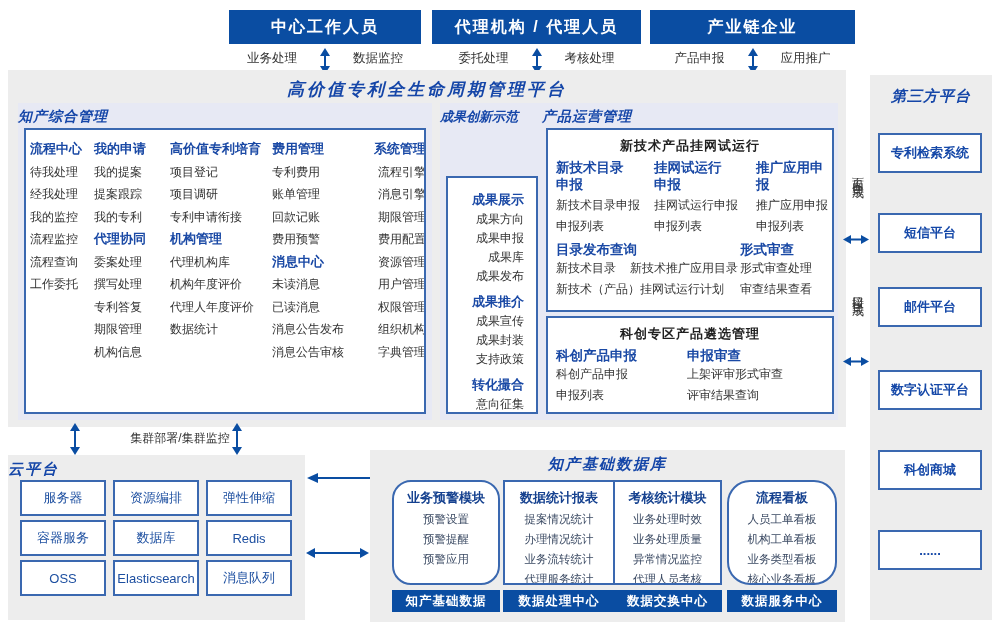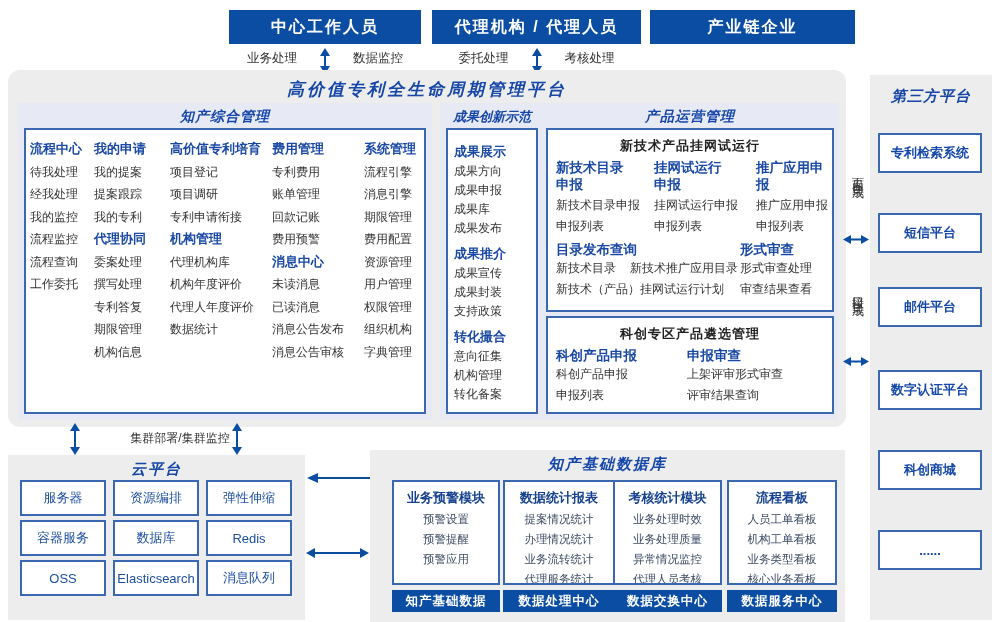--- a/index.html
+++ b/index.html
@@ -15,34 +15,34 @@
 
   
   .top-group{position:absolute;top:10px;}
   .top-bar{height:34px;line-height:34px;background:var(--bar-bg);color:#fff;text-align:center;
            font-size:16px;font-weight:bold;letter-spacing:2px;}
   .top-sub{position:relative;height:40px;display:flex;justify-content:center;align-items:flex-start;gap:22px;padding-top:6px;}
   .top-sub .lbl{font-size:12.5px;color:var(--item);line-height:16px;}
   .top-sub .v-arrow{margin-top:-2px;}
 
   
-  .platform{position:absolute;left:8px;top:70px;width:838px;height:357px;background:var(--gray);border-radius:12px;}
+  .platform{position:absolute;left:8px;top:70px;width:838px;height:357px;background:var(--gray);}
   .platform-title{position:absolute;top:8px;left:0;right:0;text-align:center;color:var(--title);
                   font-size:17px;font-weight:bold;font-style:italic;letter-spacing:3px;}
   .section{position:absolute;background:var(--lavender);}
-  .sec-title{position:absolute;top:5px;left:0;right:0;text-align:center;color:var(--title);
+  .sec-title{position:absolute;top:5px;left:0;right:0;color:var(--title);
              font-size:14px;font-weight:bold;font-style:italic;letter-spacing:1px;}
   .sec-box{position:absolute;left:6px;right:6px;top:25px;bottom:6px;background:#fff;border:2px solid var(--border);overflow:hidden;}
 
   #zhichan-box{display:flex;gap:6px;padding:8px 4px;}
   .kz-col{flex:0 0 auto;}
   .kz-head{font-size:13px;font-weight:bold;color:var(--heading);line-height:22.5px;white-space:nowrap;}
   .kz-item{font-size:12px;color:var(--item);line-height:22.5px;white-space:nowrap;}
 
-  #chengguo-box{padding:6px 6px;text-align:left;}
+  #chengguo-box{padding:6px 12px;text-align:right;margin-top:48px;}
   #chengguo-box .kz-head{line-height:21px;margin-top:5px;}
   #chengguo-box .kz-item{line-height:19px;}
   #chengguo-box .kz-head,#chengguo-box .kz-item{white-space:nowrap;}
 
   .sub-box{position:absolute;left:4px;width:288px;background:#fff;border:2px solid var(--border);overflow:hidden;}
   .sub-box-header{text-align:center;font-size:13px;font-weight:bold;color:var(--darkhead);padding-top:7px;letter-spacing:1px;}
   .cp-row{display:flex;padding:4px 8px 0 8px;gap:6px;}
   .cp-col{flex:0 0 auto;}
   .cp-head{font-size:13.5px;font-weight:bold;color:var(--heading);line-height:17px;}
   .cp-head.two-line{min-height:36px;}
@@ -58,21 +58,21 @@
             font-size:15px;font-weight:bold;font-style:italic;letter-spacing:1px;}
   .tp-box{position:absolute;left:8px;width:104px;height:40px;background:#fff;border:2px solid var(--border);
           display:flex;align-items:center;justify-content:center;font-size:13px;font-weight:600;color:#1548a8;white-space:nowrap;}
 
   
   .cluster-lbl{position:absolute;left:95px;top:430px;width:170px;text-align:center;font-size:12px;color:var(--item);}
   .cluster-arrow{position:absolute;top:423px;}
 
   
   .cloud{position:absolute;left:8px;top:455px;width:297px;height:165px;background:var(--gray);}
-  .cloud-title{position:absolute;top:5px;left:0;right:0;text-align:center;color:var(--title);
+  .cloud-title{position:absolute;top:5px;left:0;right:0;text-align:left;color:var(--title);
                font-size:15px;font-weight:bold;font-style:italic;letter-spacing:2px;}
   .cloud-box{position:absolute;width:86px;height:36px;background:#fff;border:2px solid var(--border);
              display:flex;align-items:center;justify-content:center;font-size:13px;color:#1d4fa0;font-weight:500;white-space:nowrap;}
 
   
   .database{position:absolute;left:370px;top:450px;width:475px;height:183px;background:var(--gray);}
   .db-title{position:absolute;top:5px;left:0;right:0;text-align:center;color:var(--title);
             font-size:15px;font-weight:bold;font-style:italic;letter-spacing:2px;}
   .db-col{position:absolute;top:30px;height:105px;background:#fff;border:2px solid var(--border);text-align:center;padding-top:5px;overflow:hidden;}
   .db-head{font-size:13px;font-weight:bold;color:#15418f;line-height:22px;white-space:nowrap;}
@@ -106,20 +106,29 @@
       <svg class="v-arrow" width="12" height="26">
           <polygon class="arrow-fill" points="6,0 11,8 1,8"></polygon>
           <rect class="arrow-fill" x="5" y="7" width="2" height="12"></rect>
           <polygon class="arrow-fill" points="6,26 11,18 1,18"></polygon>
         </svg>
       <span class="lbl">考核处理</span>
     </div>
   </div>
   <div class="top-group" style="left:650px;width:205px">
     <div class="top-bar">产业链企业</div>
+    <div class="top-sub">
+      <span class="lbl">产品申报</span>
+      <svg class="v-arrow" width="12" height="26">
+          <polygon class="arrow-fill" points="6,0 11,8 1,8"></polygon>
+          <rect class="arrow-fill" x="5" y="7" width="2" height="12"></rect>
+          <polygon class="arrow-fill" points="6,26 11,18 1,18"></polygon>
+        </svg>
+      <span class="lbl">应用推广</span>
+    </div>
   </div>
 
   <div class="platform">
     <div class="platform-title">高价值专利全生命周期管理平台</div>
 
     <div class="section" style="left:10px;top:33px;width:414px;height:317px">
       <div class="sec-title">知产综合管理</div>
       <div class="sec-box" id="zhichan-box">
           <div class="kz-col" style="width: 58px;">
             <div class="kz-head">流程中心</div>
@@ -158,21 +167,21 @@
             <div class="kz-item">专利费用</div>
             <div class="kz-item">账单管理</div>
             <div class="kz-item">回款记账</div>
             <div class="kz-item">费用预警</div>
             <div class="kz-head">消息中心</div>
             <div class="kz-item">未读消息</div>
             <div class="kz-item">已读消息</div>
             <div class="kz-item">消息公告发布</div>
             <div class="kz-item">消息公告审核</div>
           </div>
-          <div class="kz-col" style="width: 62px;">
+          <div class="kz-col" style="width: 62px; text-align: right;">
             <div class="kz-head">系统管理</div>
             <div class="kz-item">流程引擎</div>
             <div class="kz-item">消息引擎</div>
             <div class="kz-item">期限管理</div>
             <div class="kz-item">费用配置</div>
             <div class="kz-item">资源管理</div>
             <div class="kz-item">用户管理</div>
             <div class="kz-item">权限管理</div>
             <div class="kz-item">组织机构</div>
             <div class="kz-item">字典管理</div>
@@ -354,21 +363,21 @@
     </svg>
   <svg class="h-arrow" style="left:306px;top:547px" width="63" height="12">
       <polygon class="arrow-fill" points="0,6 9,1 9,11"></polygon>
       <rect class="arrow-fill" x="8" y="5" width="47" height="2"></rect>
       <polygon class="arrow-fill" points="63,6 54,1 54,11"></polygon>
     </svg>
 
   <div class="database">
     <div class="db-title">知产基础数据库</div>
     <div id="db-cols">
-        <div class="db-col" style="left: 22px; width: 108px;">
+        <div class="db-col" style="left: 22px; width: 108px; border-radius: 19px;">
           <div class="db-head">业务预警模块</div>
           <div class="db-item">预警设置</div>
           <div class="db-item">预警提醒</div>
           <div class="db-item">预警应用</div>
         </div>
         <div class="db-footer" style="left: 22px; width: 108px;">知产基础数据</div>
         <div class="db-col" style="left: 133px; width: 112px;">
           <div class="db-head">数据统计报表</div>
           <div class="db-item">提案情况统计</div>
           <div class="db-item">办理情况统计</div>
@@ -377,21 +386,21 @@
         </div>
         <div class="db-footer" style="left: 133px; width: 112px;">数据处理中心</div>
         <div class="db-col" style="left: 243px; width: 109px;">
           <div class="db-head">考核统计模块</div>
           <div class="db-item">业务处理时效</div>
           <div class="db-item">业务处理质量</div>
           <div class="db-item">异常情况监控</div>
           <div class="db-item">代理人员考核</div>
         </div>
         <div class="db-footer" style="left: 243px; width: 109px;">数据交换中心</div>
-        <div class="db-col" style="left: 357px; width: 110px;">
+        <div class="db-col" style="left: 357px; width: 110px; border-radius: 23px;">
           <div class="db-head">流程看板</div>
           <div class="db-item">人员工单看板</div>
           <div class="db-item">机构工单看板</div>
           <div class="db-item">业务类型看板</div>
           <div class="db-item">核心业务看板</div>
         </div>
         <div class="db-footer" style="left: 357px; width: 110px;">数据服务中心</div>
       </div>
   </div>
 

